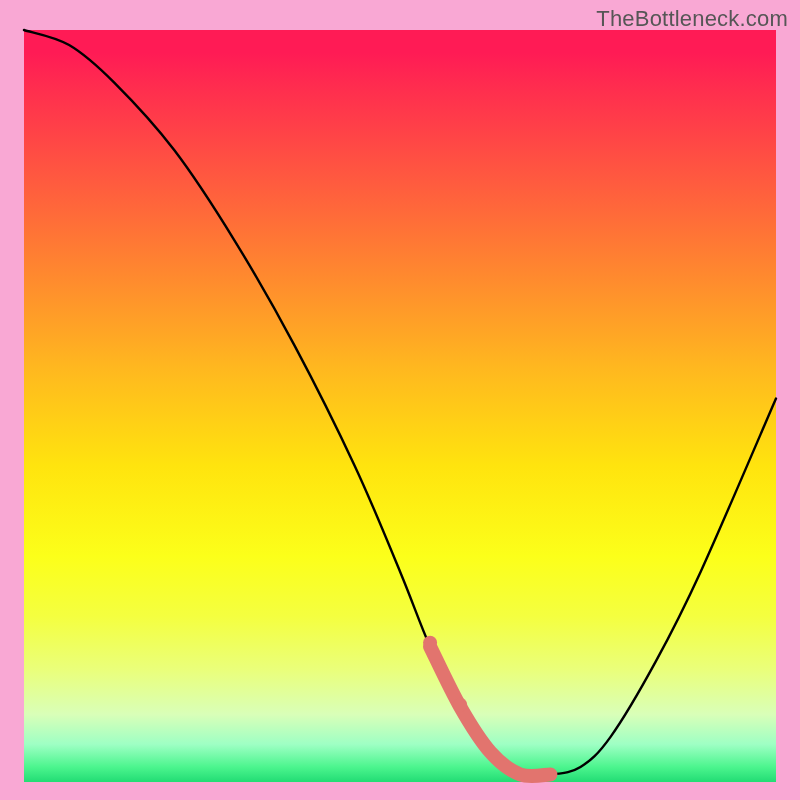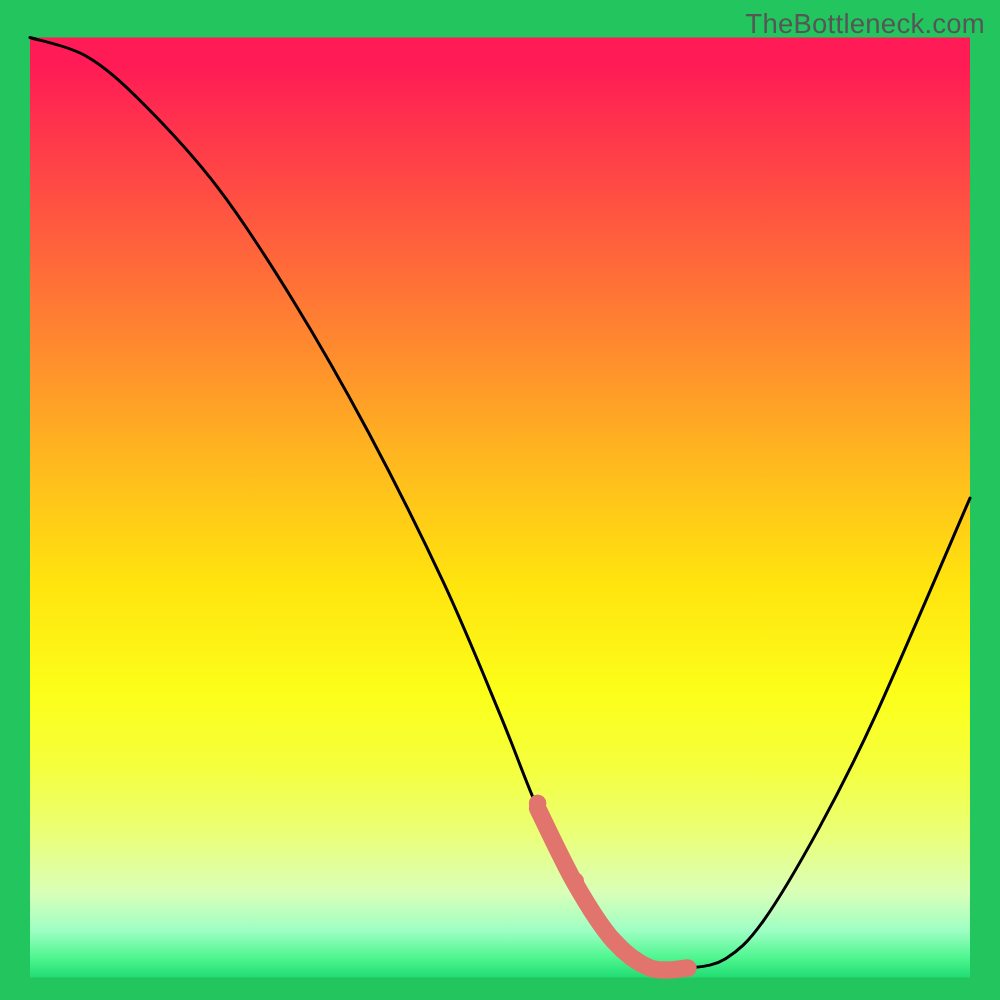--- a/index.html
+++ b/index.html
@@ -1,21 +1,21 @@
 <!DOCTYPE html>
 <html><head>
 <meta charset="utf-8">
 <style>
   * { margin: 0; padding: 0; box-sizing: border-box; }
   html, body { width: 800px; height: 800px; overflow: hidden; background: #000; }
   .stage {
     position: relative;
     width: 800px;
     height: 800px;
-    background: #22c55e;
+    background: #f9a8d4;
     padding-left: 30px;
   }
   .watermark {
     position: absolute;
     top: 6px;
     right: 12px;
     font-family: Arial, Helvetica, sans-serif;
     font-size: 22px;
     font-weight: 500;
     color: #565656;

